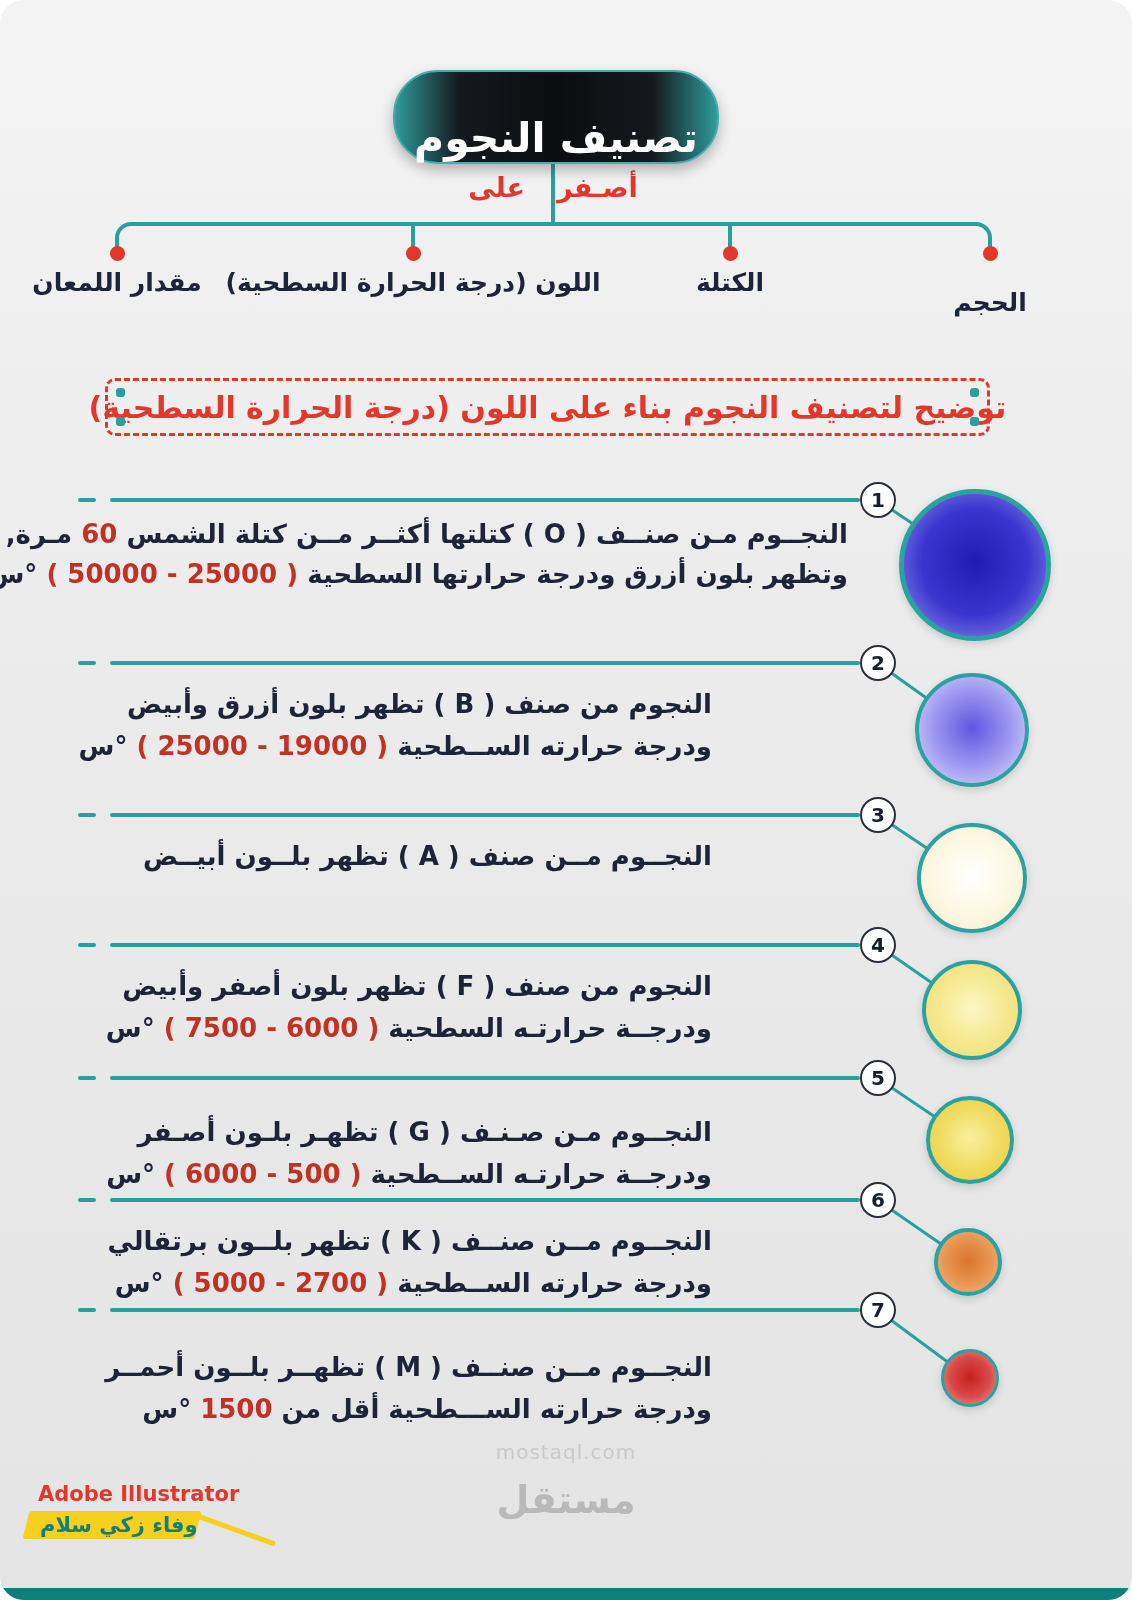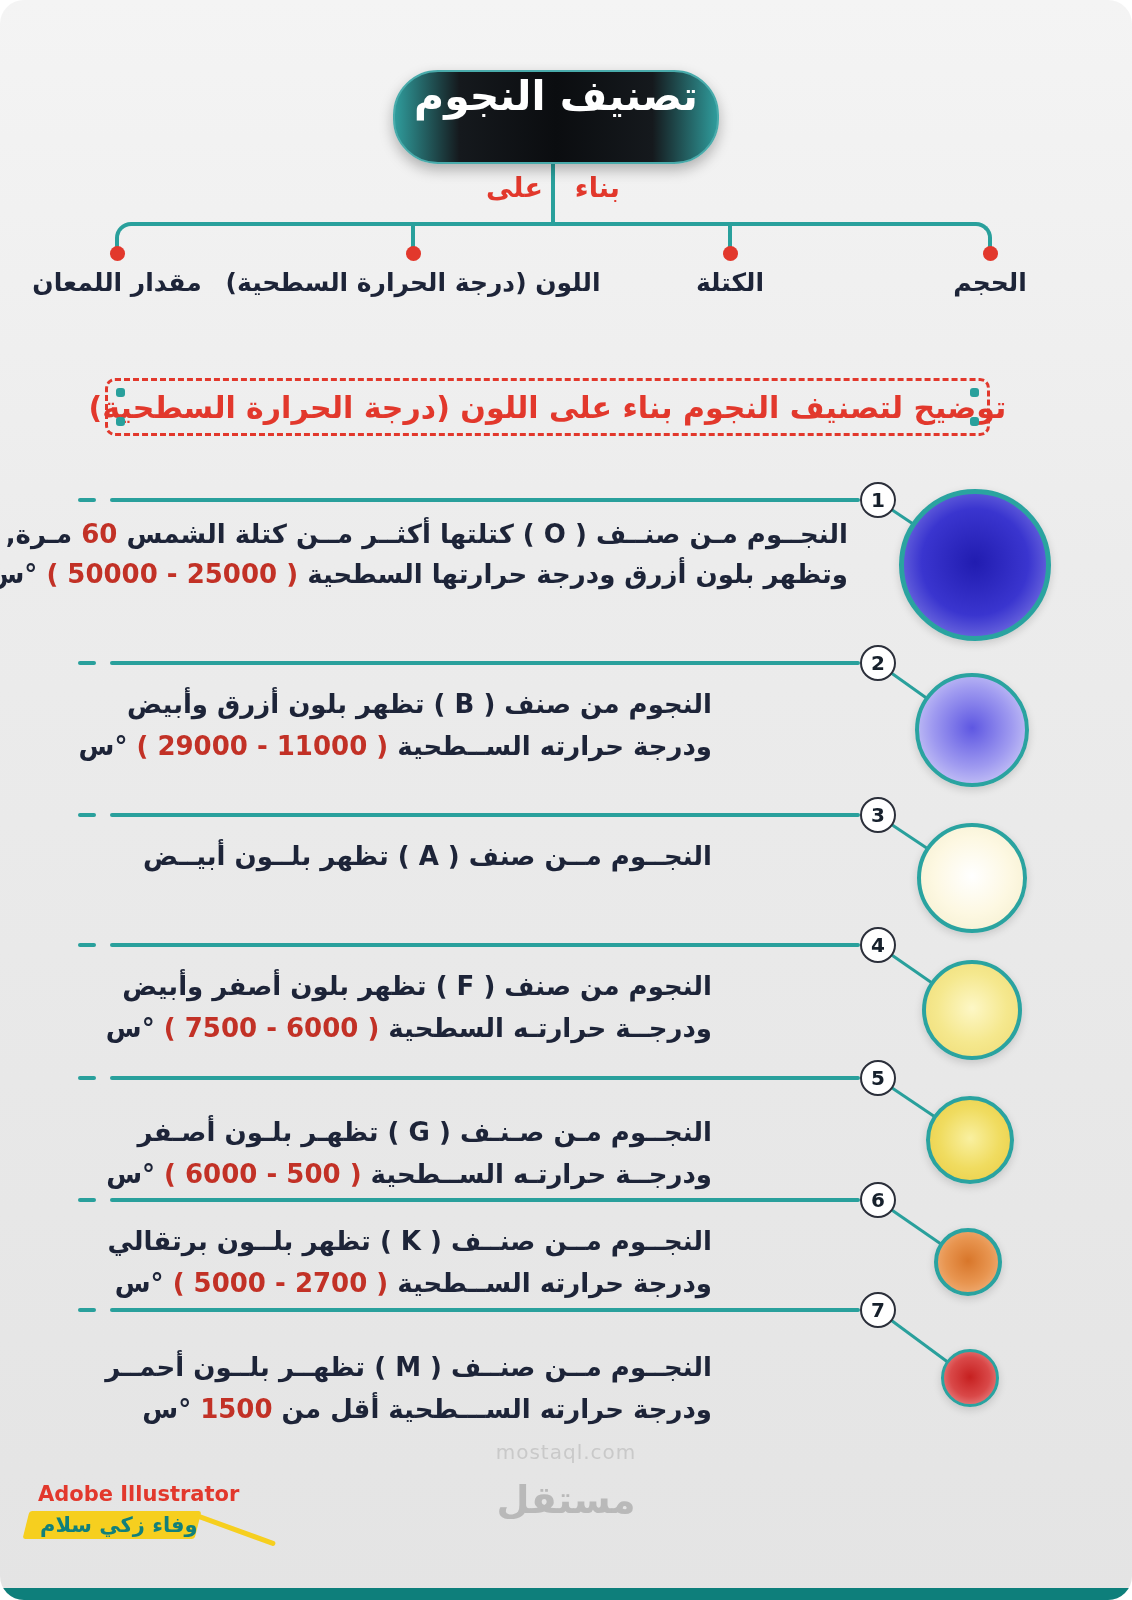--- a/index.html
+++ b/index.html
@@ -7,21 +7,21 @@
     width:1132px;height:1600px;background:#ffffff;
     font-family:"DejaVu Sans",sans-serif;position:relative;overflow:hidden;
   }
   .page{
     position:absolute;inset:0;border-radius:24px;overflow:hidden;direction:rtl;
     background:linear-gradient(180deg,#f4f4f4 0%,#ececec 35%,#e4e4e4 100%);
   }
   
   .pill{
     position:absolute;left:393px;top:70px;width:322px;height:90px;border-radius:45px;
-    display:flex;align-items:flex-start;justify-content:center;
+    display:flex;align-items:flex-end;justify-content:center;
     color:#ffffff;font-size:41px;font-weight:bold;
     background:linear-gradient(90deg,#2f9b9b 0%,#15191d 20%,#0b0d10 50%,#15191d 80%,#2f9b9b 100%);
     border:2px solid #49abab;box-shadow:0 6px 14px rgba(0,0,0,.28);z-index:3;
   }
   .center-drop{position:absolute;left:551px;top:158px;width:4px;height:68px;background:#29a09c;z-index:1;}
   .subtitle{
     position:absolute;left:553px;top:172px;transform:translateX(-50%);
     display:flex;gap:32px;color:#e2382c;font-weight:bold;font-size:27px;z-index:2;white-space:nowrap;
   }
   .tree-h{
@@ -29,21 +29,21 @@
     border:4px solid #29a09c;border-bottom:none;border-radius:16px 16px 0 0;
   }
   .stub{position:absolute;top:224px;width:4px;height:26px;background:#29a09c;}
   .stub.s1{left:728px;} .stub.s2{left:411px;}
   .bdot{position:absolute;top:246px;width:15px;height:15px;border-radius:50%;background:#e2382c;}
   .bdot.b0{left:983px;} .bdot.b1{left:723px;} .bdot.b2{left:406px;} .bdot.b3{left:110px;}
   .blabel{
     position:absolute;top:268px;transform:translateX(-50%);
     font-weight:bold;font-size:25px;color:#1d2438;white-space:nowrap;
   }
-  .blabel.l0{left:990px;} .blabel.l1{left:730px;} .blabel.l2{left:413px;} .blabel.l3{left:117px;}
+  .blabel.l0{left:990px;margin-top:20px;} .blabel.l1{left:730px;} .blabel.l2{left:413px;} .blabel.l3{left:117px;}
   
   .sbox{
     position:absolute;left:105px;top:378px;width:885px;height:58px;box-sizing:border-box;
     border:3px dashed #e2382c;border-radius:10px;
     display:flex;align-items:center;justify-content:center;
   }
   .stitle{color:#e2382c;font-size:30px;font-weight:bold;white-space:nowrap;}
   .tdot{position:absolute;width:9px;height:9px;border-radius:3px;background:#29a09c;}
   .tdot.d1{left:8px;top:7px;} .tdot.d2{left:8px;bottom:7px;}
   .tdot.d3{right:8px;top:7px;} .tdot.d4{right:8px;bottom:7px;}
@@ -77,21 +77,21 @@
 <body>
 
 <div class="page">
 
   <div class="pill">
     <span>تصنيف النجوم</span>
   </div>
 
   <div class="center-drop"></div>
   <div class="subtitle">
-    <span>بناء</span>
+    <span>أصـفر</span>
     <span>على</span>
   </div>
 
   <div class="tree-h"></div>
   <div class="stub s1"></div>
   <div class="stub s2"></div>
   <div class="bdot b0"></div>
   <div class="bdot b1"></div>
   <div class="bdot b2"></div>
   <div class="bdot b3"></div>
@@ -121,21 +121,21 @@
   </div>
 
   <div class="entry" style="top:663px">
     <span class="dash"></span>
     <span class="hline"></span>
     <span class="conn" style="width:115px;transform:rotate(35.5deg)"></span>
     <span class="num">2</span>
     <span class="star" style="left: 915px; top: 10px; width: 114px; height: 114px; background: radial-gradient(circle at 50% 48%, rgb(94, 87, 226) 0%, rgb(159, 154, 240) 52%, rgb(226, 225, 250) 100%);"></span>
     <div class="etext" style="right:420px;top:20px">
         <div><span>النجوم من صنف ( B ) تظهر بلون أزرق وأبيض</span></div>
-        <div><span>ودرجة حرارته الســطحية </span><span class="red">( 11000 - 29000 )</span><span> °س</span></div>
+        <div><span>ودرجة حرارته الســطحية </span><span class="red">( 19000 - 25000 )</span><span> °س</span></div>
       </div>
   </div>
 
   <div class="entry" style="top:815px">
     <span class="dash"></span>
     <span class="hline"></span>
     <span class="conn" style="width:113px;transform:rotate(33.8deg)"></span>
     <span class="num">3</span>
     <span class="star" style="left: 917px; top: 8px; width: 110px; height: 110px; background: radial-gradient(circle at 50% 48%, rgb(255, 255, 255) 0%, rgb(253, 248, 226) 52%, rgb(242, 236, 202) 100%);"></span>
     <div class="etext" style="right:420px;top:20px">

